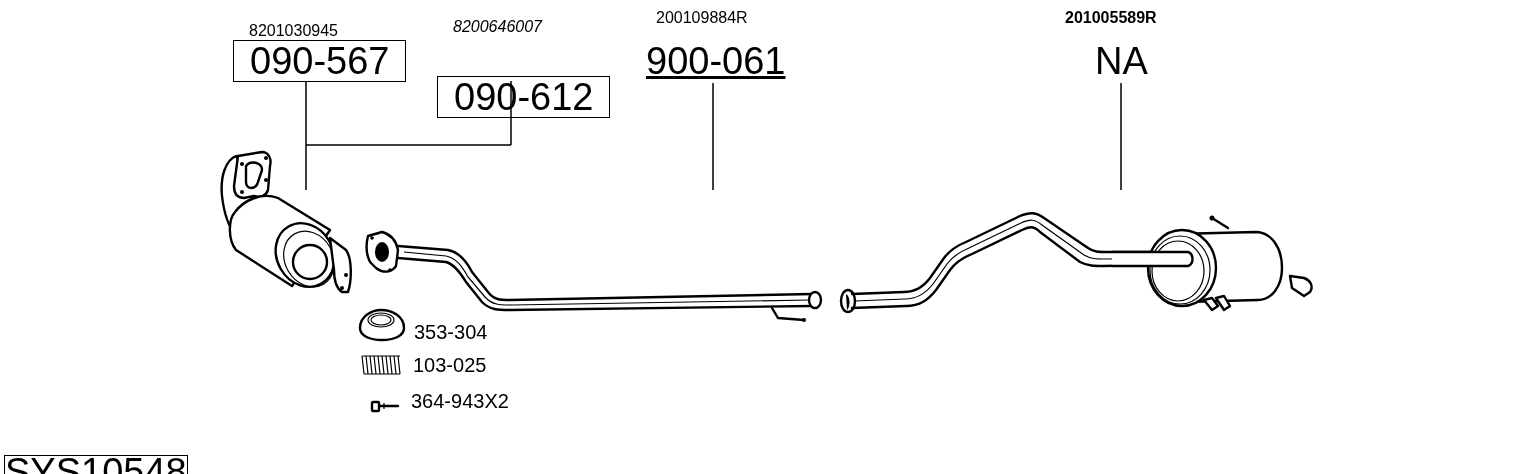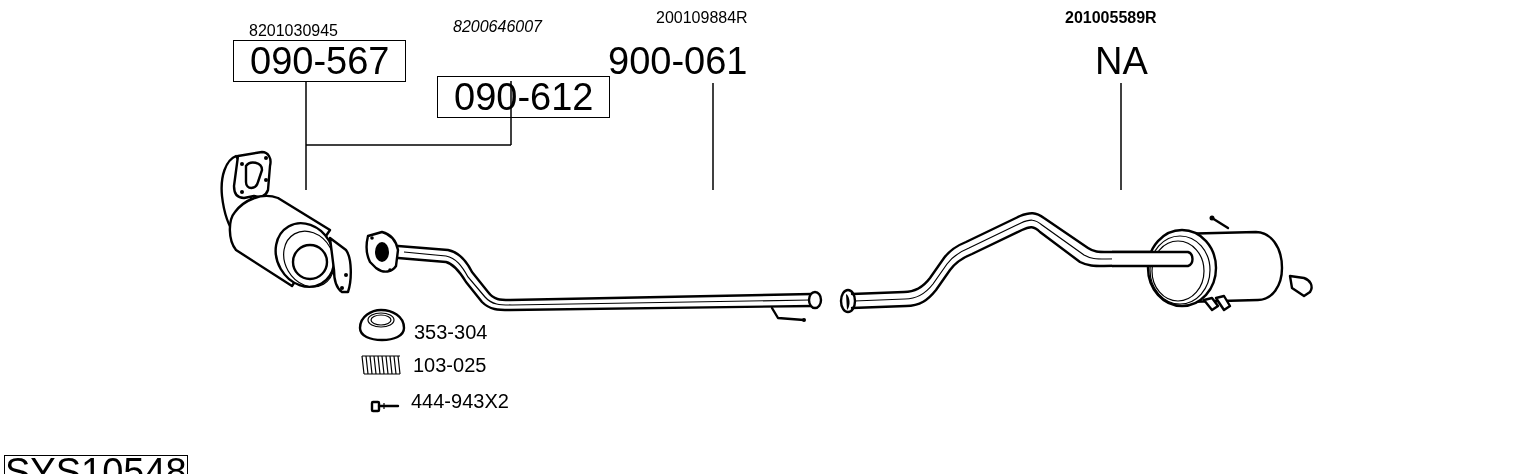--- a/index.html
+++ b/index.html
@@ -98,22 +98,22 @@
   </g>
 </svg>
 
 <div class="abs oem" style="left:249px;top:22px;">8201030945</div>
 <div class="abs pn boxed" style="left:233px;top:40px;">090-567</div>
 
 <div class="abs oem" style="left:453px;top:18px;font-style:italic;">8200646007</div>
 <div class="abs pn boxed" style="left:437px;top:40px;margin-top:36px;">090-612</div>
 
 <div class="abs oem" style="left:656px;top:9px;">200109884R</div>
-<div class="abs pn" style="left:608px;top:41px;">900-061</div>
+<div class="abs pn" style="left:646px;top:41px;text-decoration:underline;">900-061</div>
 
 <div class="abs oem" style="left:1065px;top:9px;font-weight:bold;">201005589R</div>
 <div class="abs pn" style="left:1095px;top:41px;">NA</div>
 
 <div class="abs acc" style="left:414px;top:321px;">353-304</div>
 <div class="abs acc" style="left:413px;top:354px;">103-025</div>
-<div class="abs acc" style="left:411px;top:390px;">444-943X2</div>
+<div class="abs acc" style="left:411px;top:390px;">364-943X2</div>
 
 <div class="abs sys" style="left:4px;top:432px;">SYS10548</div>
 
 </body></html>

